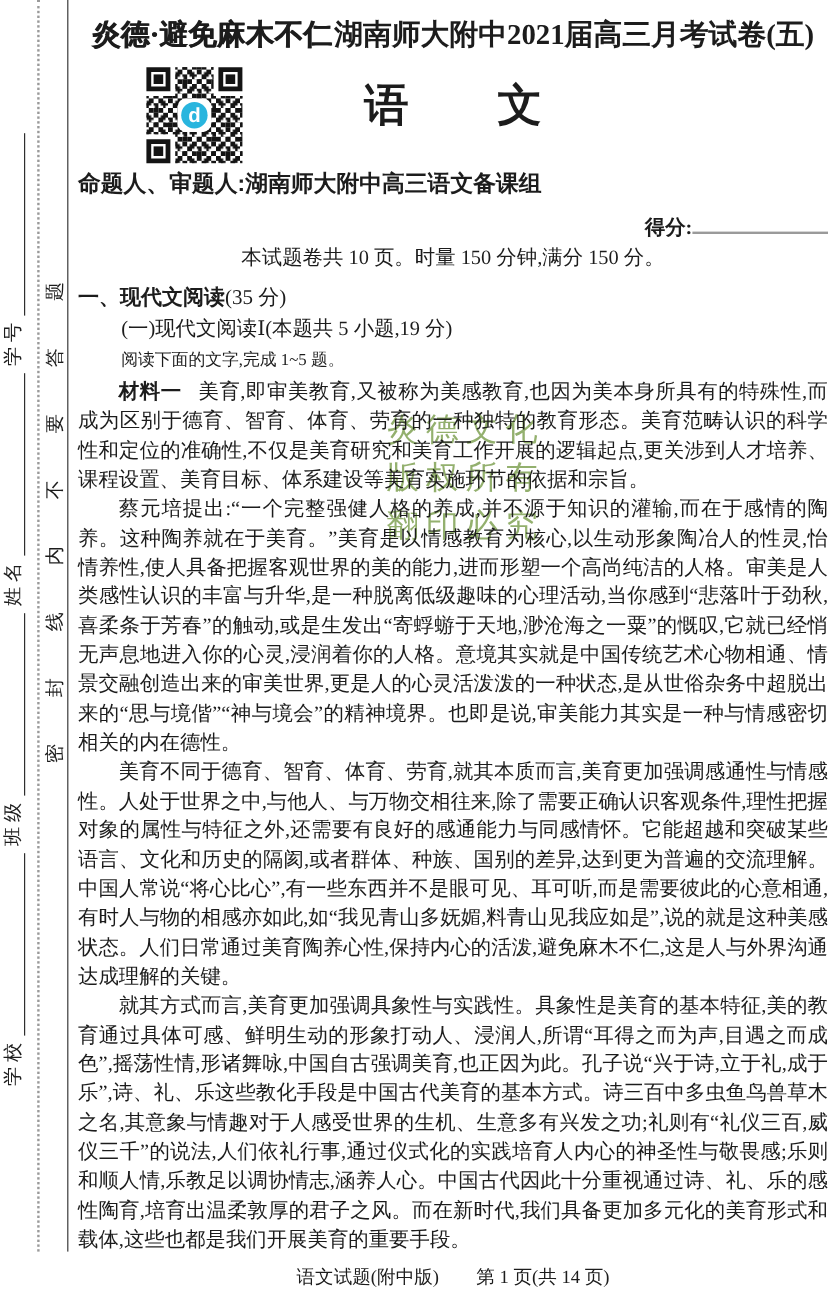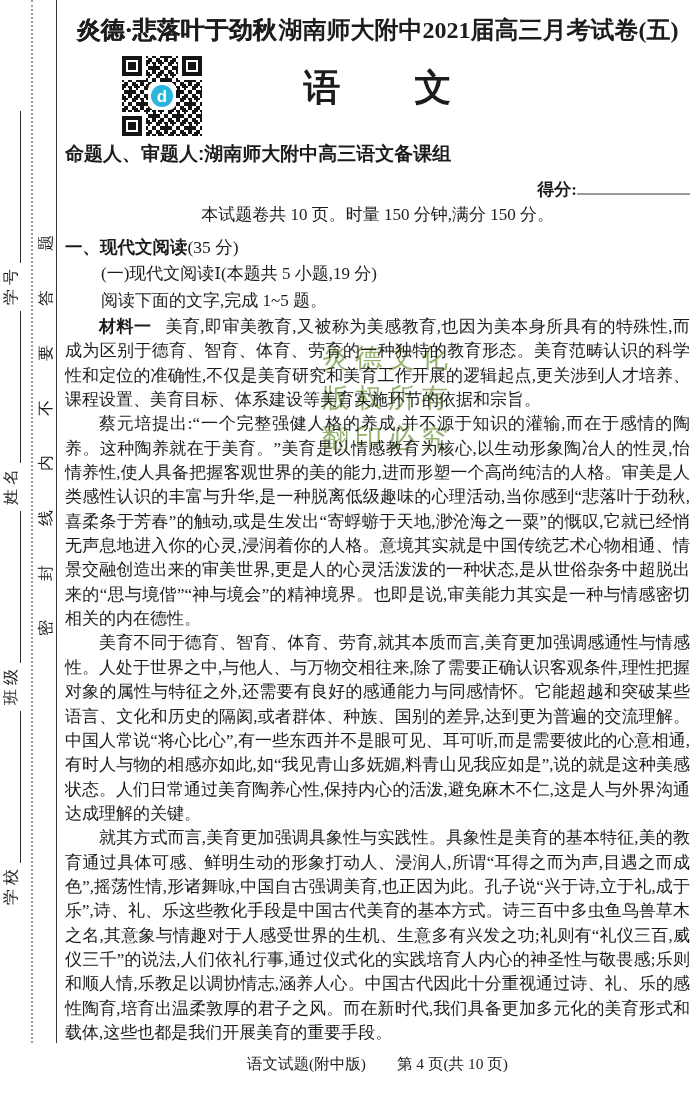--- a/index.html
+++ b/index.html
@@ -53,21 +53,21 @@
     font-family:"Liberation Sans","DejaVu Sans",sans-serif;
   }
   .score-row{margin-top:13px; height:21px; text-align:right; font-size:17px;}
   .score-label{font-weight:bold; font-family:Liberation Serif, serif;text-align:center;}
   .score-blank{display:inline-block; width:113px; height:15px;
     border-bottom:2.5px solid #9a9a9a; vertical-align:baseline;}
   .instructions{margin-top:4px; text-align:center; font-size:17px; line-height:23px;}
   .section-heading{margin-top:9px; font-size:17.5px; line-height:24px;}
   .section-heading .hei{font-weight:bold; font-family:"Liberation Sans","DejaVu Sans",sans-serif;}
   .subsection{margin-top:3px; padding-left:36px; font-size:17px; line-height:24px;}
-  .task-line{margin-top:3px; padding-left:36px; font-size:17px; line-height:24px;}
+  .task-line{margin-top:3px; padding-left:36px; font-size:14px; line-height:24px;}
   .reading{margin-top:2px; font-size:17px; line-height:24.35px; text-align:justify;}
   .reading p{margin:0; text-indent:2em;}
   .mat-label{font-weight:bold; font-family:"Liberation Sans","DejaVu Sans",sans-serif;
     margin-right:14px;}
   .footer{
     position:absolute; top:1054px; left:65px; width:625px;
     text-align:center; font-size:15.5px;
   }
   .footer .page-label{margin-left:2em;}
 </style>
@@ -101,21 +101,21 @@
     <span class="field">
       <span>学号</span>
       <span class="blank"></span>
     </span>
   </div>
 
   <div class="seal-text">密封线内不要答题</div>
 
   <div class="content">
 
-    <h1 class="exam-title"><span class="brand">炎德·悲落叶于劲秋</span><span>湖南师大附中2021届高三月考试卷(五)</span></h1>
+    <h1 class="exam-title"><span class="brand">炎德·避免麻木不仁</span><span>湖南师大附中2021届高三月考试卷(五)</span></h1>
 
     <div class="qr">
       <svg viewBox="0 0 84 84" width="84" height="84">
         <rect width="84" height="84" fill="#ffffff"></rect>
         <defs>
           <pattern id="m1" width="8" height="8" patternUnits="userSpaceOnUse">
             <rect x="0" y="0" width="4" height="4" fill="#141414"></rect>
             <rect x="4" y="4" width="4" height="4" fill="#141414"></rect>
           </pattern>
           <pattern id="m2" width="12" height="12" patternUnits="userSpaceOnUse">
@@ -165,16 +165,16 @@
 
     <div class="reading">
       <p><span class="mat-label">材料一</span><span>美育,即审美教育,又被称为美感教育,也因为美本身所具有的特殊性,而成为区别于德育、智育、体育、劳育的一种独特的教育形态。美育范畴认识的科学性和定位的准确性,不仅是美育研究和美育工作开展的逻辑起点,更关涉到人才培养、课程设置、美育目标、体系建设等美育实施环节的依据和宗旨。</span></p>
       <p>蔡元培提出:“一个完整强健人格的养成,并不源于知识的灌输,而在于感情的陶养。这种陶养就在于美育。”美育是以情感教育为核心,以生动形象陶冶人的性灵,怡情养性,使人具备把握客观世界的美的能力,进而形塑一个高尚纯洁的人格。审美是人类感性认识的丰富与升华,是一种脱离低级趣味的心理活动,当你感到“悲落叶于劲秋,喜柔条于芳春”的触动,或是生发出“寄蜉蝣于天地,渺沧海之一粟”的慨叹,它就已经悄无声息地进入你的心灵,浸润着你的人格。意境其实就是中国传统艺术心物相通、情景交融创造出来的审美世界,更是人的心灵活泼泼的一种状态,是从世俗杂务中超脱出来的“思与境偕”“神与境会”的精神境界。也即是说,审美能力其实是一种与情感密切相关的内在德性。</p>
       <p>美育不同于德育、智育、体育、劳育,就其本质而言,美育更加强调感通性与情感性。人处于世界之中,与他人、与万物交相往来,除了需要正确认识客观条件,理性把握对象的属性与特征之外,还需要有良好的感通能力与同感情怀。它能超越和突破某些语言、文化和历史的隔阂,或者群体、种族、国别的差异,达到更为普遍的交流理解。中国人常说“将心比心”,有一些东西并不是眼可见、耳可听,而是需要彼此的心意相通,有时人与物的相感亦如此,如“我见青山多妩媚,料青山见我应如是”,说的就是这种美感状态。人们日常通过美育陶养心性,保持内心的活泼,避免麻木不仁,这是人与外界沟通达成理解的关键。</p>
       <p>就其方式而言,美育更加强调具象性与实践性。具象性是美育的基本特征,美的教育通过具体可感、鲜明生动的形象打动人、浸润人,所谓“耳得之而为声,目遇之而成色”,摇荡性情,形诸舞咏,中国自古强调美育,也正因为此。孔子说“兴于诗,立于礼,成于乐”,诗、礼、乐这些教化手段是中国古代美育的基本方式。诗三百中多虫鱼鸟兽草木之名,其意象与情趣对于人感受世界的生机、生意多有兴发之功;礼则有“礼仪三百,威仪三千”的说法,人们依礼行事,通过仪式化的实践培育人内心的神圣性与敬畏感;乐则和顺人情,乐教足以调协情志,涵养人心。中国古代因此十分重视通过诗、礼、乐的感性陶育,培育出温柔敦厚的君子之风。而在新时代,我们具备更加多元化的美育形式和载体,这些也都是我们开展美育的重要手段。</p>
     </div>
   </div>
 
   <div class="footer">
-    <span>语文试题(附中版)</span><span class="page-label">第 4 页(共 10 页)</span>
+    <span>语文试题(附中版)</span><span class="page-label">第 1 页(共 14 页)</span>
   </div>
 
 </div>
 
 </body></html>

